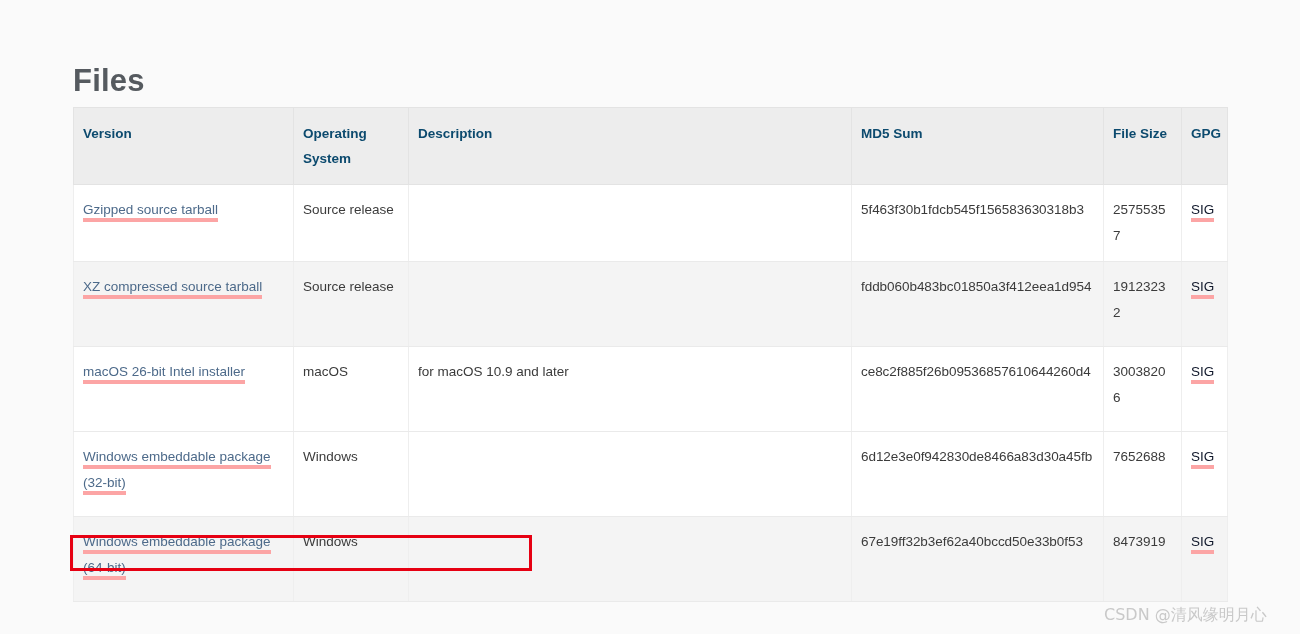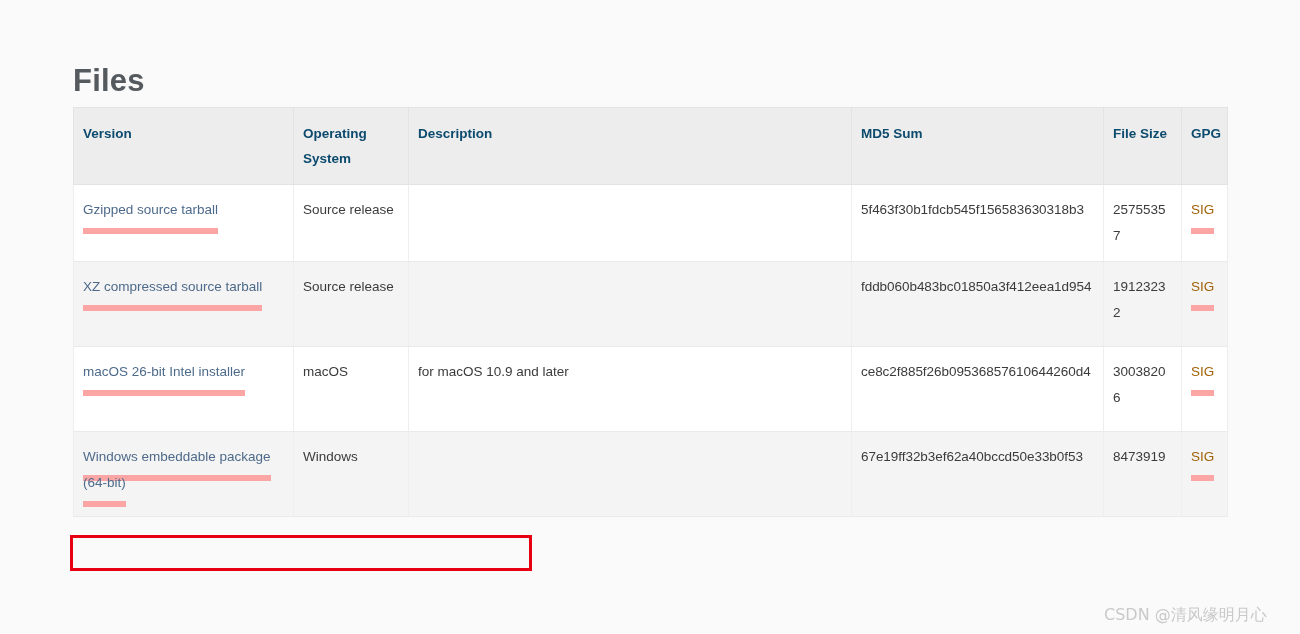--- a/index.html
+++ b/index.html
@@ -74,25 +74,25 @@
     word-wrap: break-word;
   }
   .files-table tbody tr.odd td  { background: #ffffff; }
   .files-table tbody tr.even td { background: #f4f4f4; }
 
   .files-table tbody tr.tall td { padding-bottom: 20px; }
 
   a.dl-link, a.sig-link {
     color: #4d6a8a;
     text-decoration: none;
-    border-bottom: 6px solid #fca5a5;
-    padding-bottom: 11px;
+    border-bottom: 4px solid #fca5a5;
+    padding-bottom: 1px;
     cursor: pointer;
   }
-  a.sig-link { color: #a16207; }
+  a.sig-link { color: #0f172a; }
 
   .md5 {
     font-size: 13px;
     color: #3b3b3b;
     letter-spacing: -0.05px;
   }
   .size {
     font-size: 13.5px;
     color: #3b3b3b;
   }
@@ -161,20 +161,28 @@
           <td><a class="sig-link">SIG</a></td>
         </tr>
         <tr class="odd tall">
           <td><a class="dl-link">macOS 26-bit Intel installer</a></td>
           <td>macOS</td>
           <td>for macOS 10.9 and later</td>
           <td class="md5">ce8c2f885f26b09536857610644260d4</td>
           <td class="size">30038206</td>
           <td><a class="sig-link">SIG</a></td>
         </tr>
+        <tr class="odd tall">
+          <td><a class="dl-link">Windows embeddable package (32-bit)</a></td>
+          <td>Windows</td>
+          <td></td>
+          <td class="md5">6d12e3e0f942830de8466a83d30a45fb</td>
+          <td class="size">7652688</td>
+          <td><a class="sig-link">SIG</a></td>
+        </tr>
         <tr class="even tall">
           <td><a class="dl-link">Windows embeddable package (64-bit)</a></td>
           <td>Windows</td>
           <td></td>
           <td class="md5">67e19ff32b3ef62a40bccd50e33b0f53</td>
           <td class="size">8473919</td>
           <td><a class="sig-link">SIG</a></td>
         </tr>
       </tbody>
   </table>

